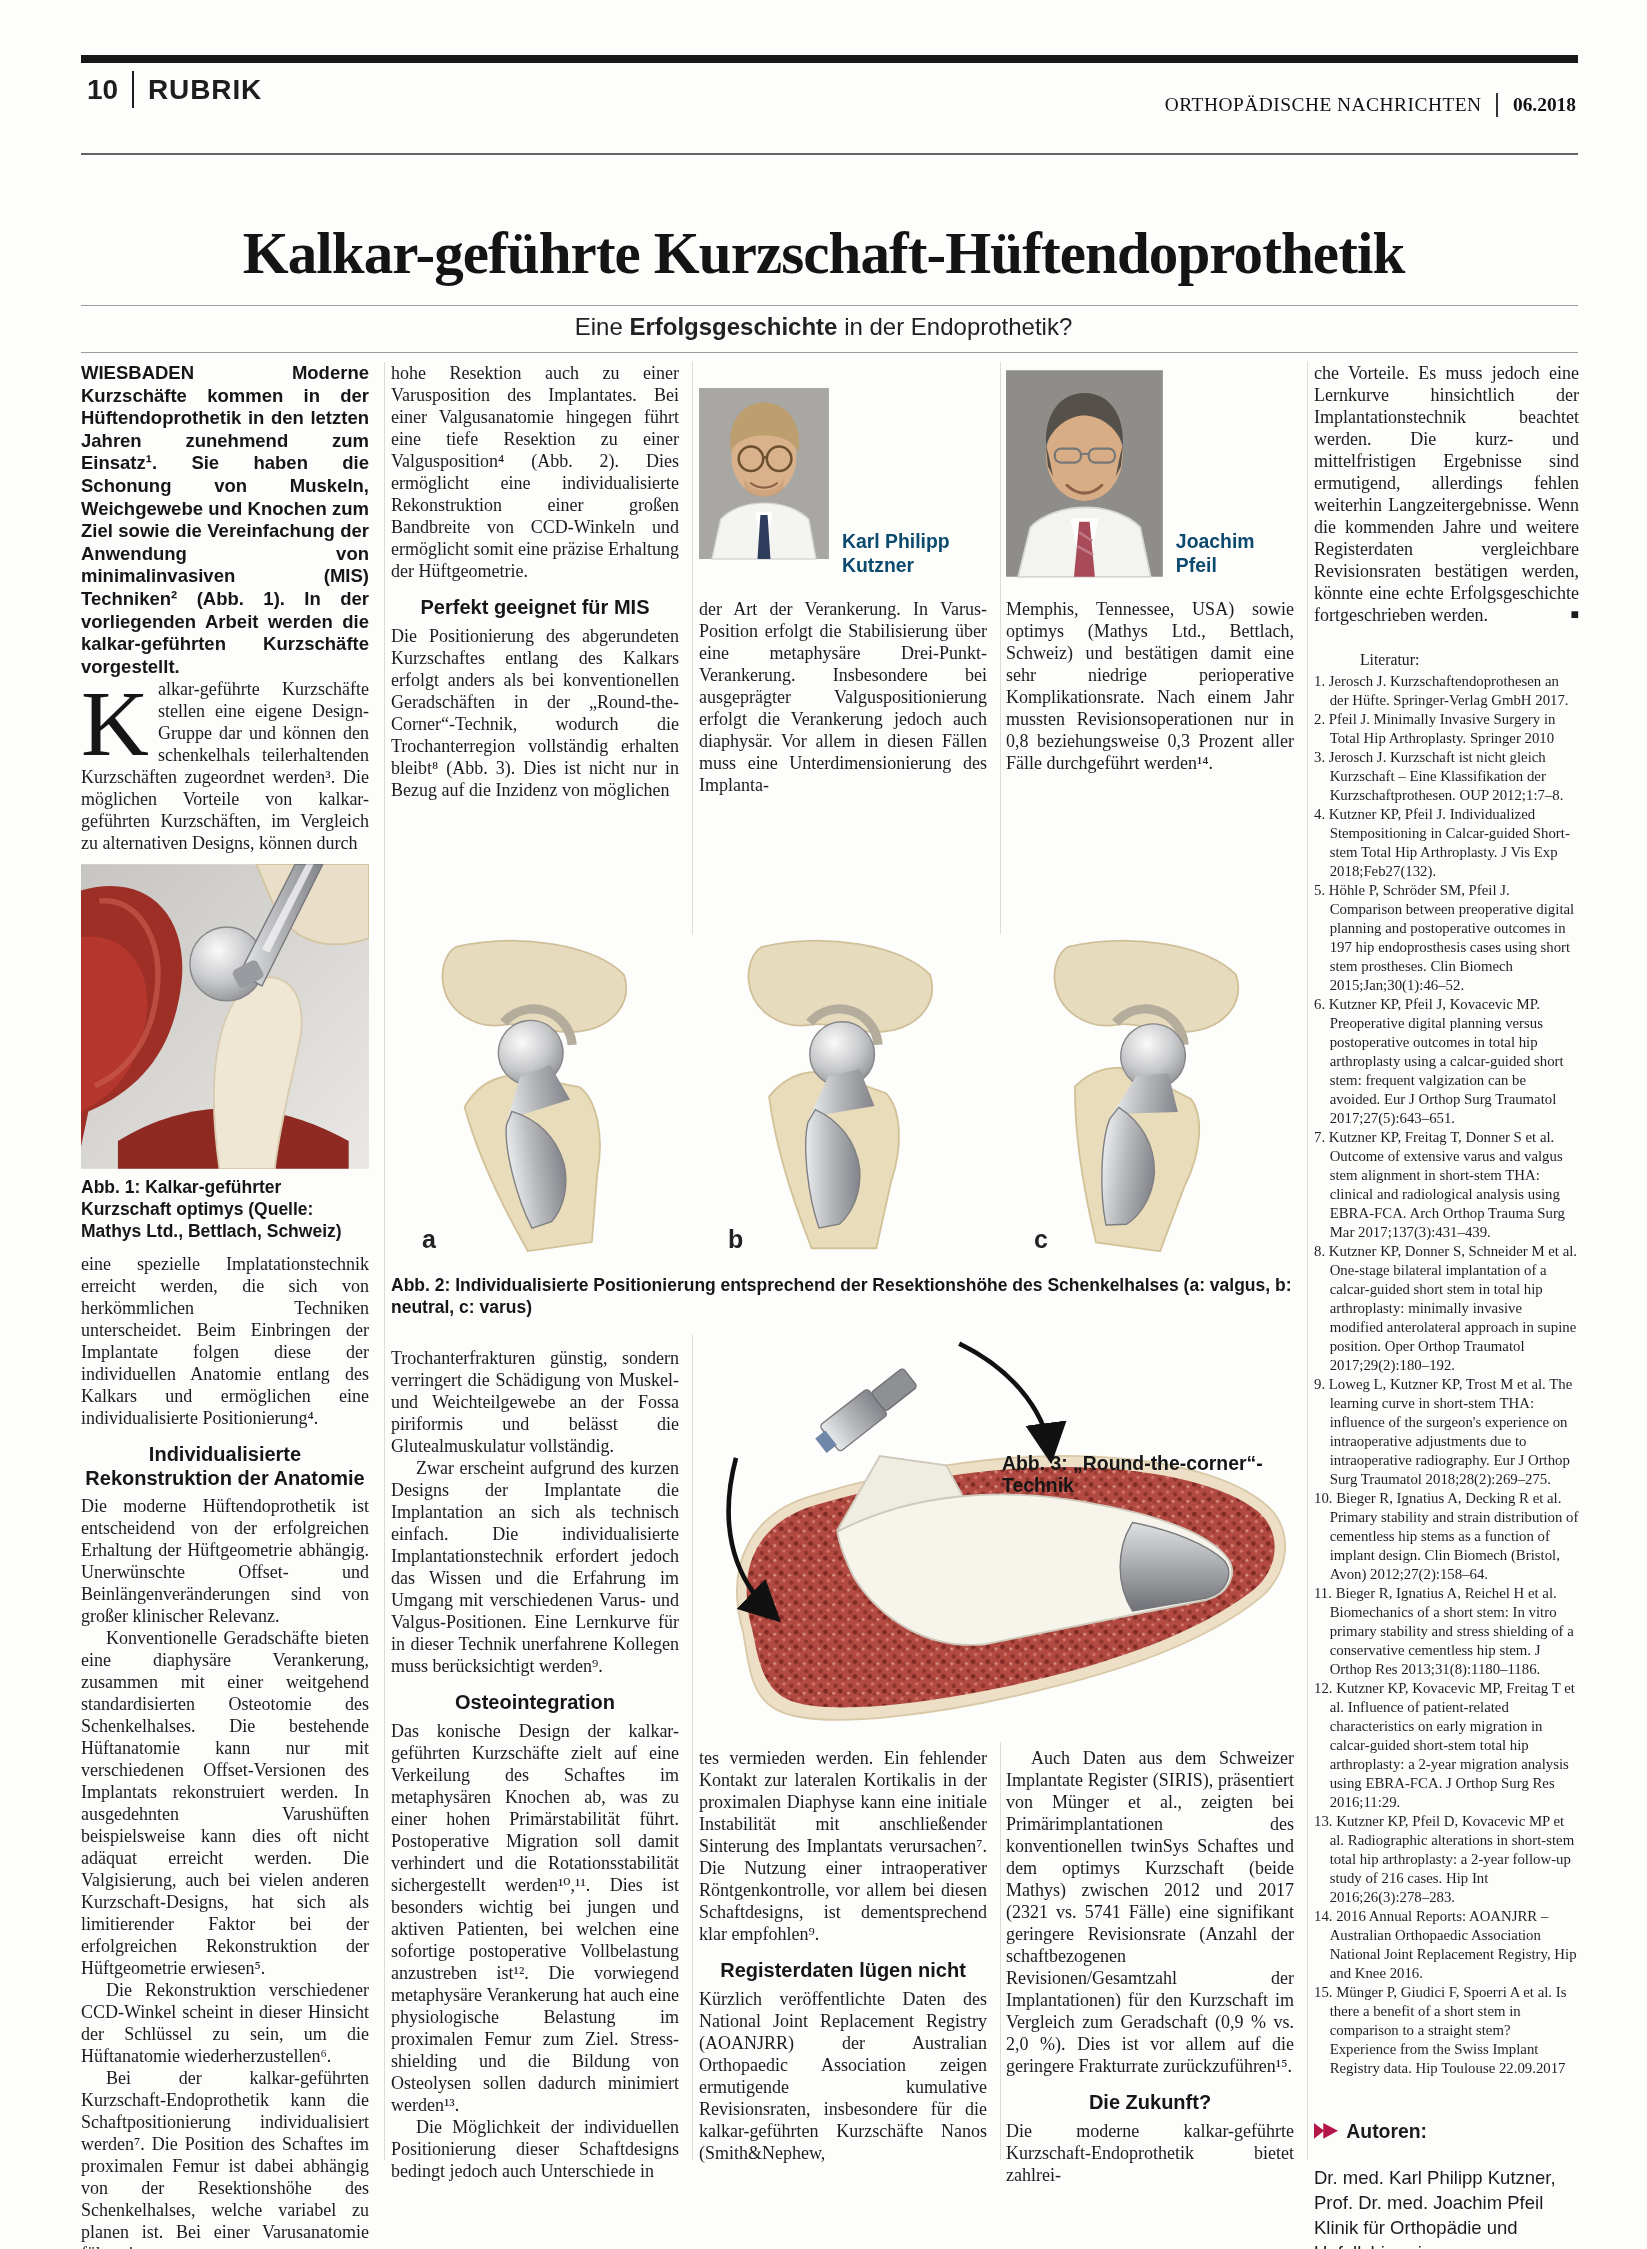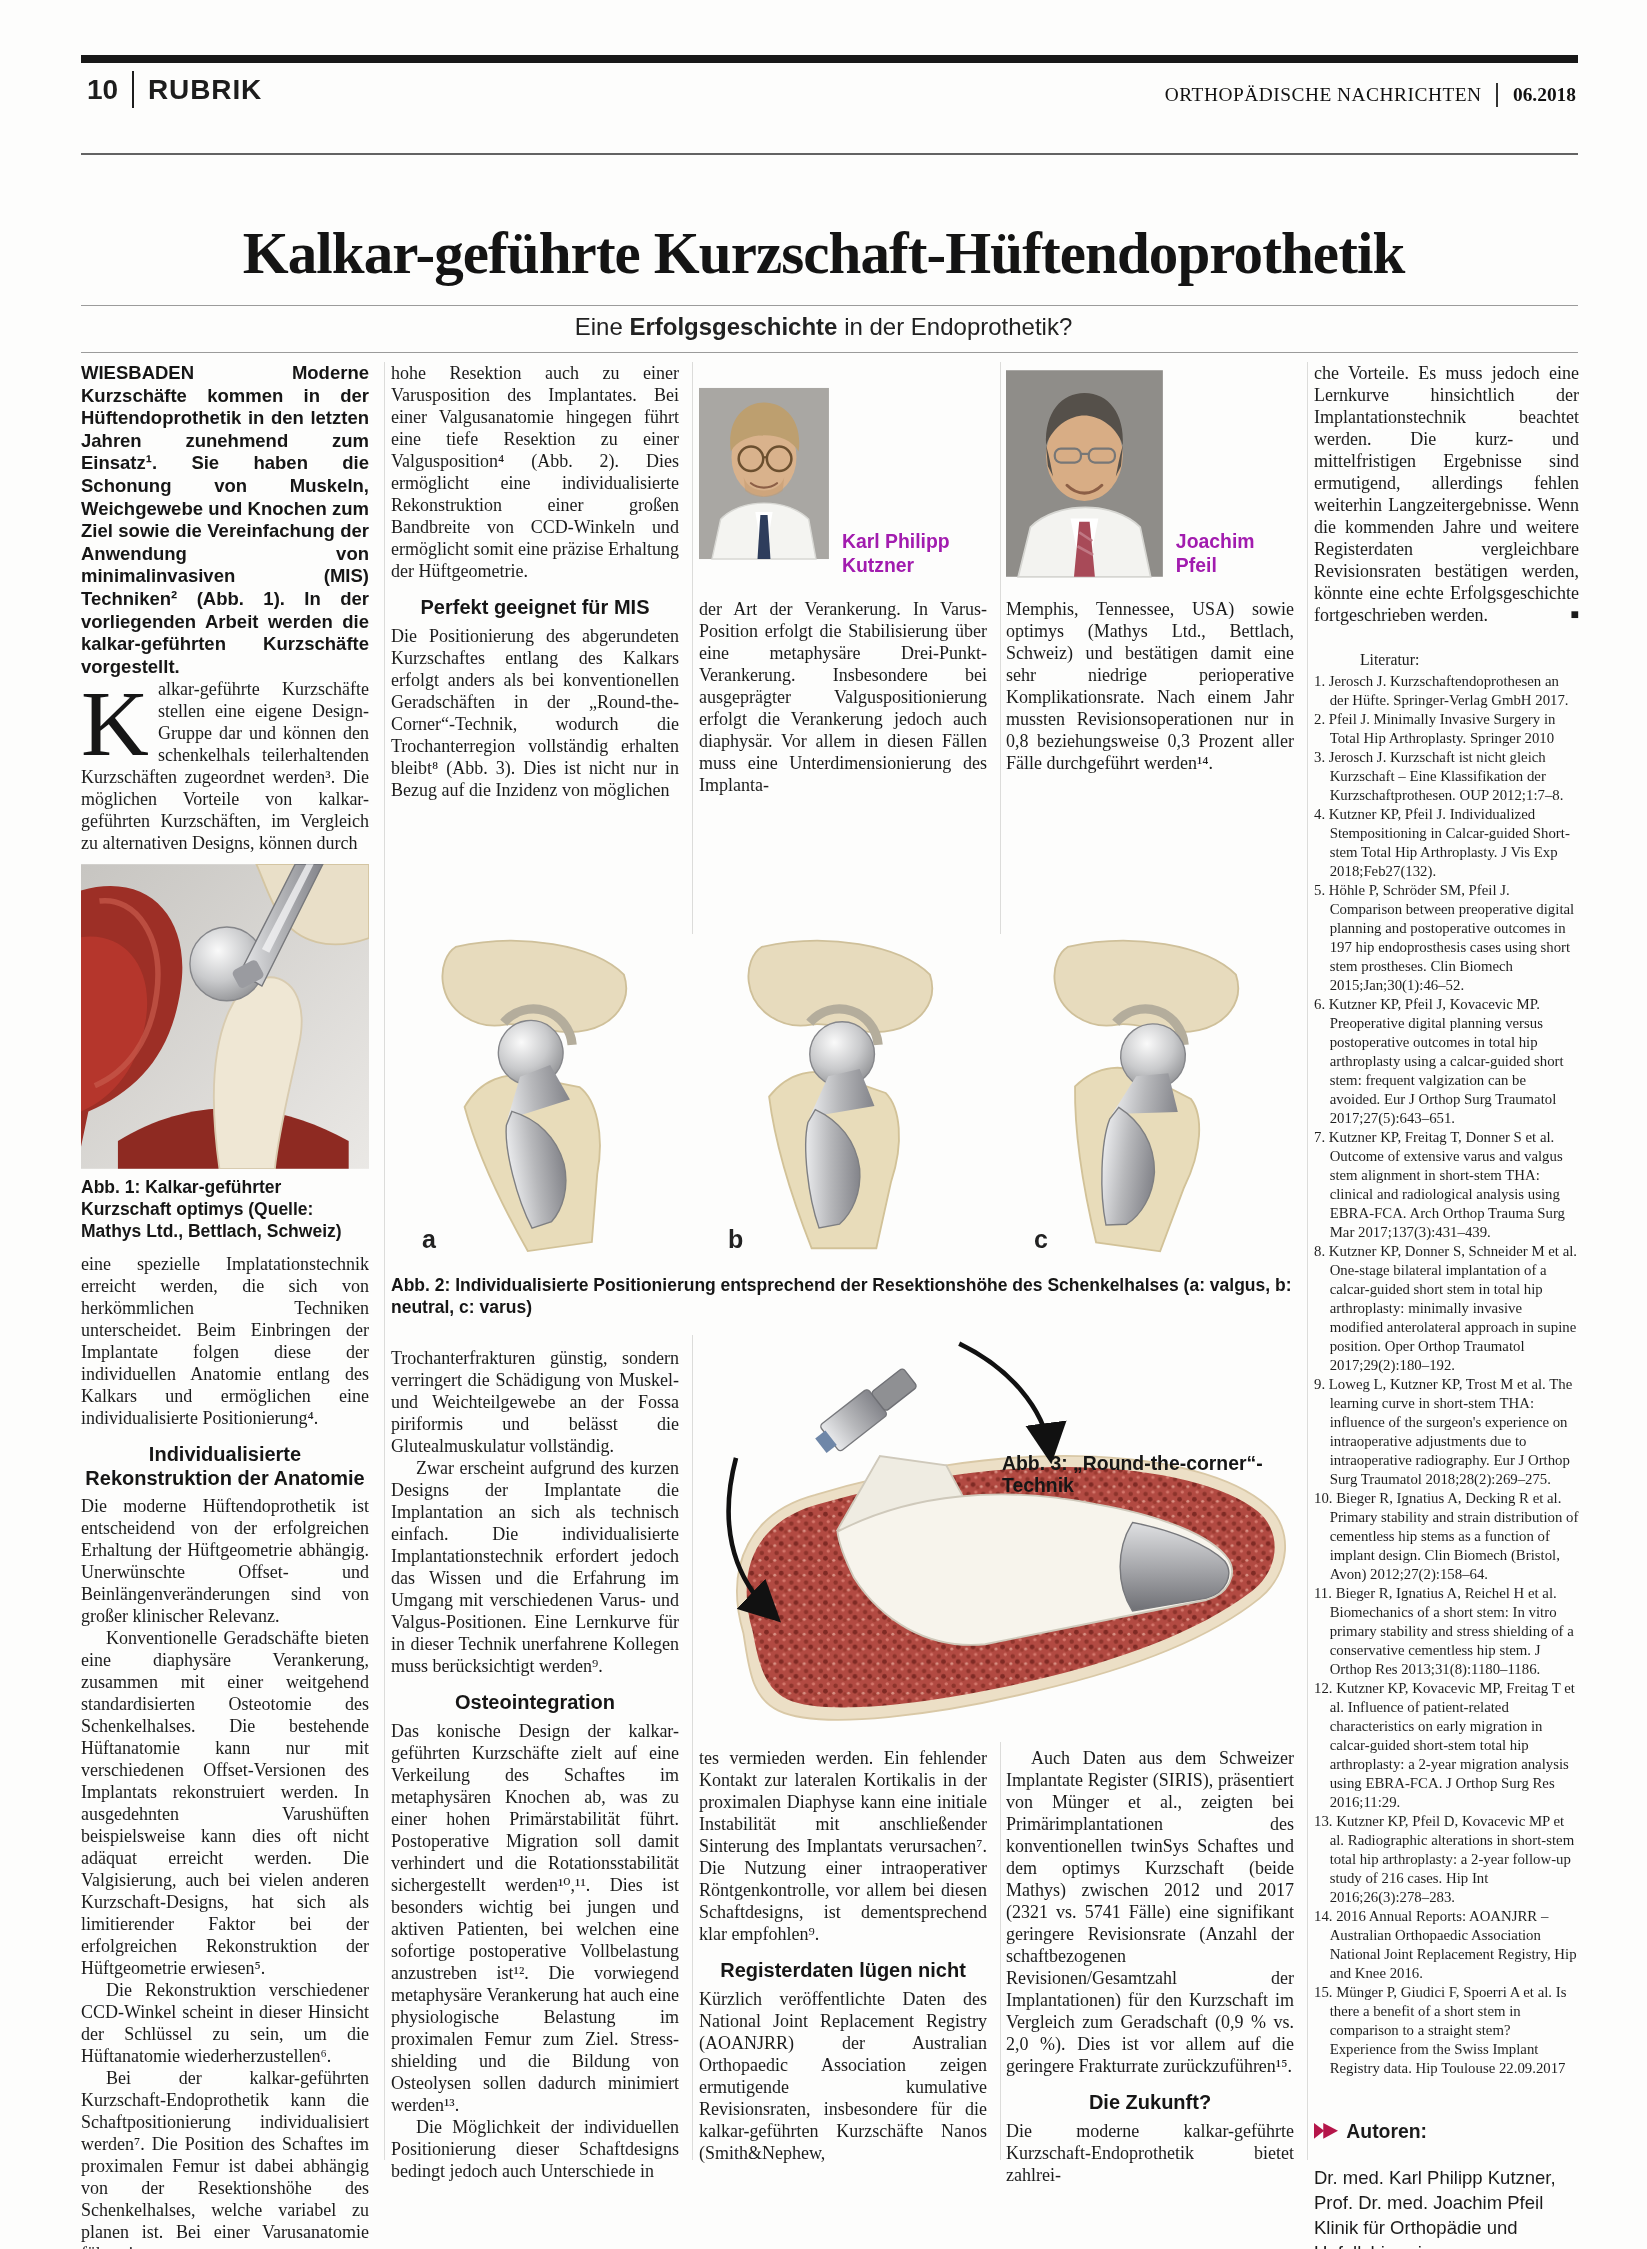--- a/index.html
+++ b/index.html
@@ -4,21 +4,21 @@
 <style>
   html,body{margin:0;padding:0;background:#e9e9e9;}
   .page{position:relative;width:1647px;height:2249px;background:#fdfdfc;margin:0 auto;overflow:hidden;
         font-family:"Liberation Serif","DejaVu Serif",serif;color:#1b1b1b;}
   
   .top-bar{position:absolute;left:81px;top:55px;width:1497px;height:8.3px;background:#181818;}
   .hdr-left{position:absolute;left:87px;top:70px;display:flex;align-items:center;gap:14px;height:39px;}
   .pageno,.section{font-family:"Liberation Sans",sans-serif;font-weight:bold;font-size:28px;color:#1d1d1d;}
   .section{letter-spacing:0.9px;}
   .hdr-vr{width:1.8px;height:37px;background:#1d1d1d;}
-  .hdr-right{position:absolute;right:71px;top:83px;display:flex;align-items:center;gap:14.8px;}
+  .hdr-right{position:absolute;right:71px;top:93px;display:flex;align-items:center;gap:14.8px;}
   .pub{font-size:19.4px;letter-spacing:0.5px;color:#111;}
   .hdr-vr2{width:1.8px;height:24px;background:#333;}
   .issue{font-size:19.4px;font-weight:bold;color:#111;}
   .rule-a{position:absolute;left:81px;top:153px;width:1497px;height:1.8px;background:#636363;}
   .rule{position:absolute;left:81px;width:1497px;height:0.9px;background:#9b9b9b;}
   
   .title{position:absolute;left:0;top:179px;width:100%;text-align:center;font-size:59px;font-weight:600;
          letter-spacing:-0.9px;color:#141414;}
   .subtitle{position:absolute;left:0;top:313px;width:100%;text-align:center;
             font-family:"Liberation Sans",sans-serif;font-size:24px;color:#222;}
@@ -44,21 +44,21 @@
   .fig2{position:absolute;left:391px;top:934px;width:904px;height:401px;background:#fdfdfc;}
   .fig2-units{display:flex;gap:13px;}
   .unit{position:relative;width:293px;}
   .unit .flabel{position:absolute;left:31px;bottom:13px;font-family:"Liberation Sans",sans-serif;
                 font-weight:bold;font-size:25px;color:#222;}
   .fig2cap{margin-top:7.4px;}
   .fig3{position:absolute;left:699px;top:1327px;width:596px;height:415px;background:#fdfdfc;}
   .fig3cap{position:absolute;left:303px;top:92px;width:286px;font-size:19.4px;margin-top:33px;}
   .photo-row{display:flex;margin:1.8px 0 14.8px 0;}
   .photo-cap{align-self:flex-end;padding:0 0 5.5px 13px;font-family:"Liberation Sans",sans-serif;
-             font-weight:bold;font-size:19.4px;line-height:24px;color:#a21caf;text-align:left;}
+             font-weight:bold;font-size:19.4px;line-height:24px;color:#0c4a6e;text-align:left;}
   .endmark{float:right;font-size:14px;line-height:22px;}
   
   .lit-label{margin-top:24px;font-size:15.7px;line-height:20px;text-align:left;margin-left:46px;}
   ol.refs{list-style:none;margin:1.8px 0 0 0;padding:0;font-size:14.8px;line-height:19px;text-align:left;color:#1e1e1e;}
   ol.refs li{padding-left:15.7px;text-indent:-15.7px;}
   .authors{margin-top:41px;font-family:"Liberation Sans",sans-serif;font-size:18.5px;line-height:25px;text-align:left;}
   .authors-head{display:flex;align-items:center;gap:8.3px;font-weight:bold;font-size:19.4px;margin-bottom:21px;}
   .arrow-ic{display:inline-block;}
 </style>
 </head>

